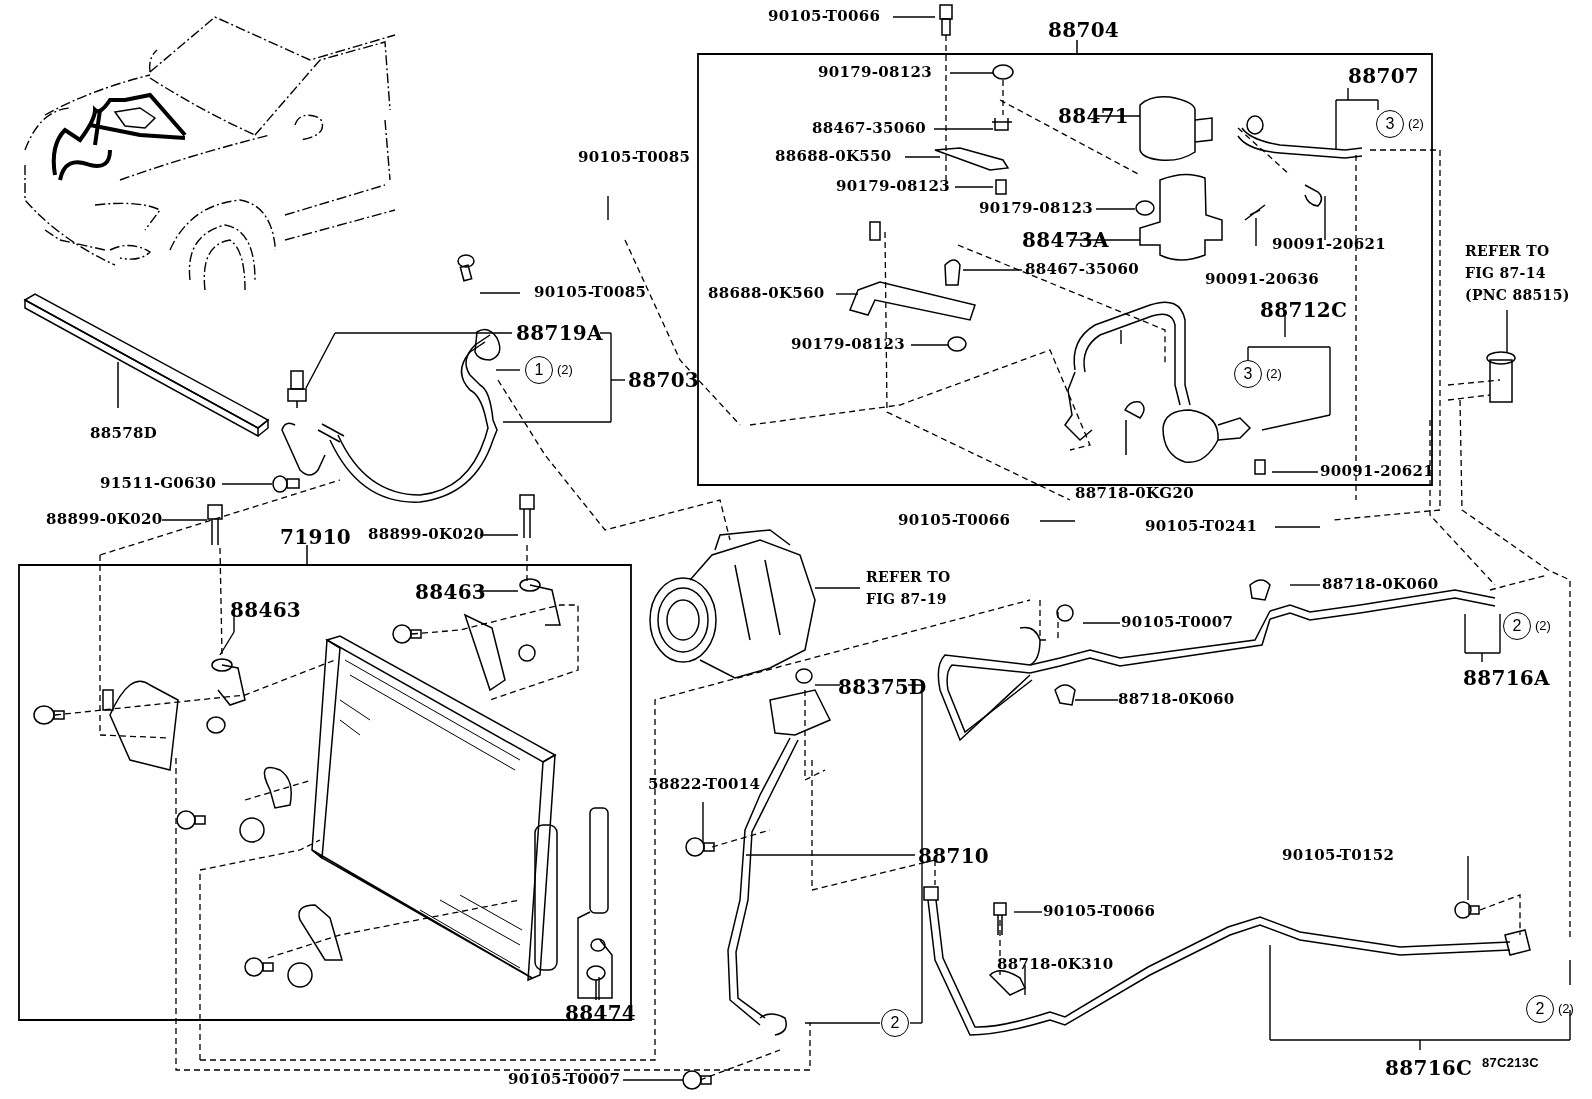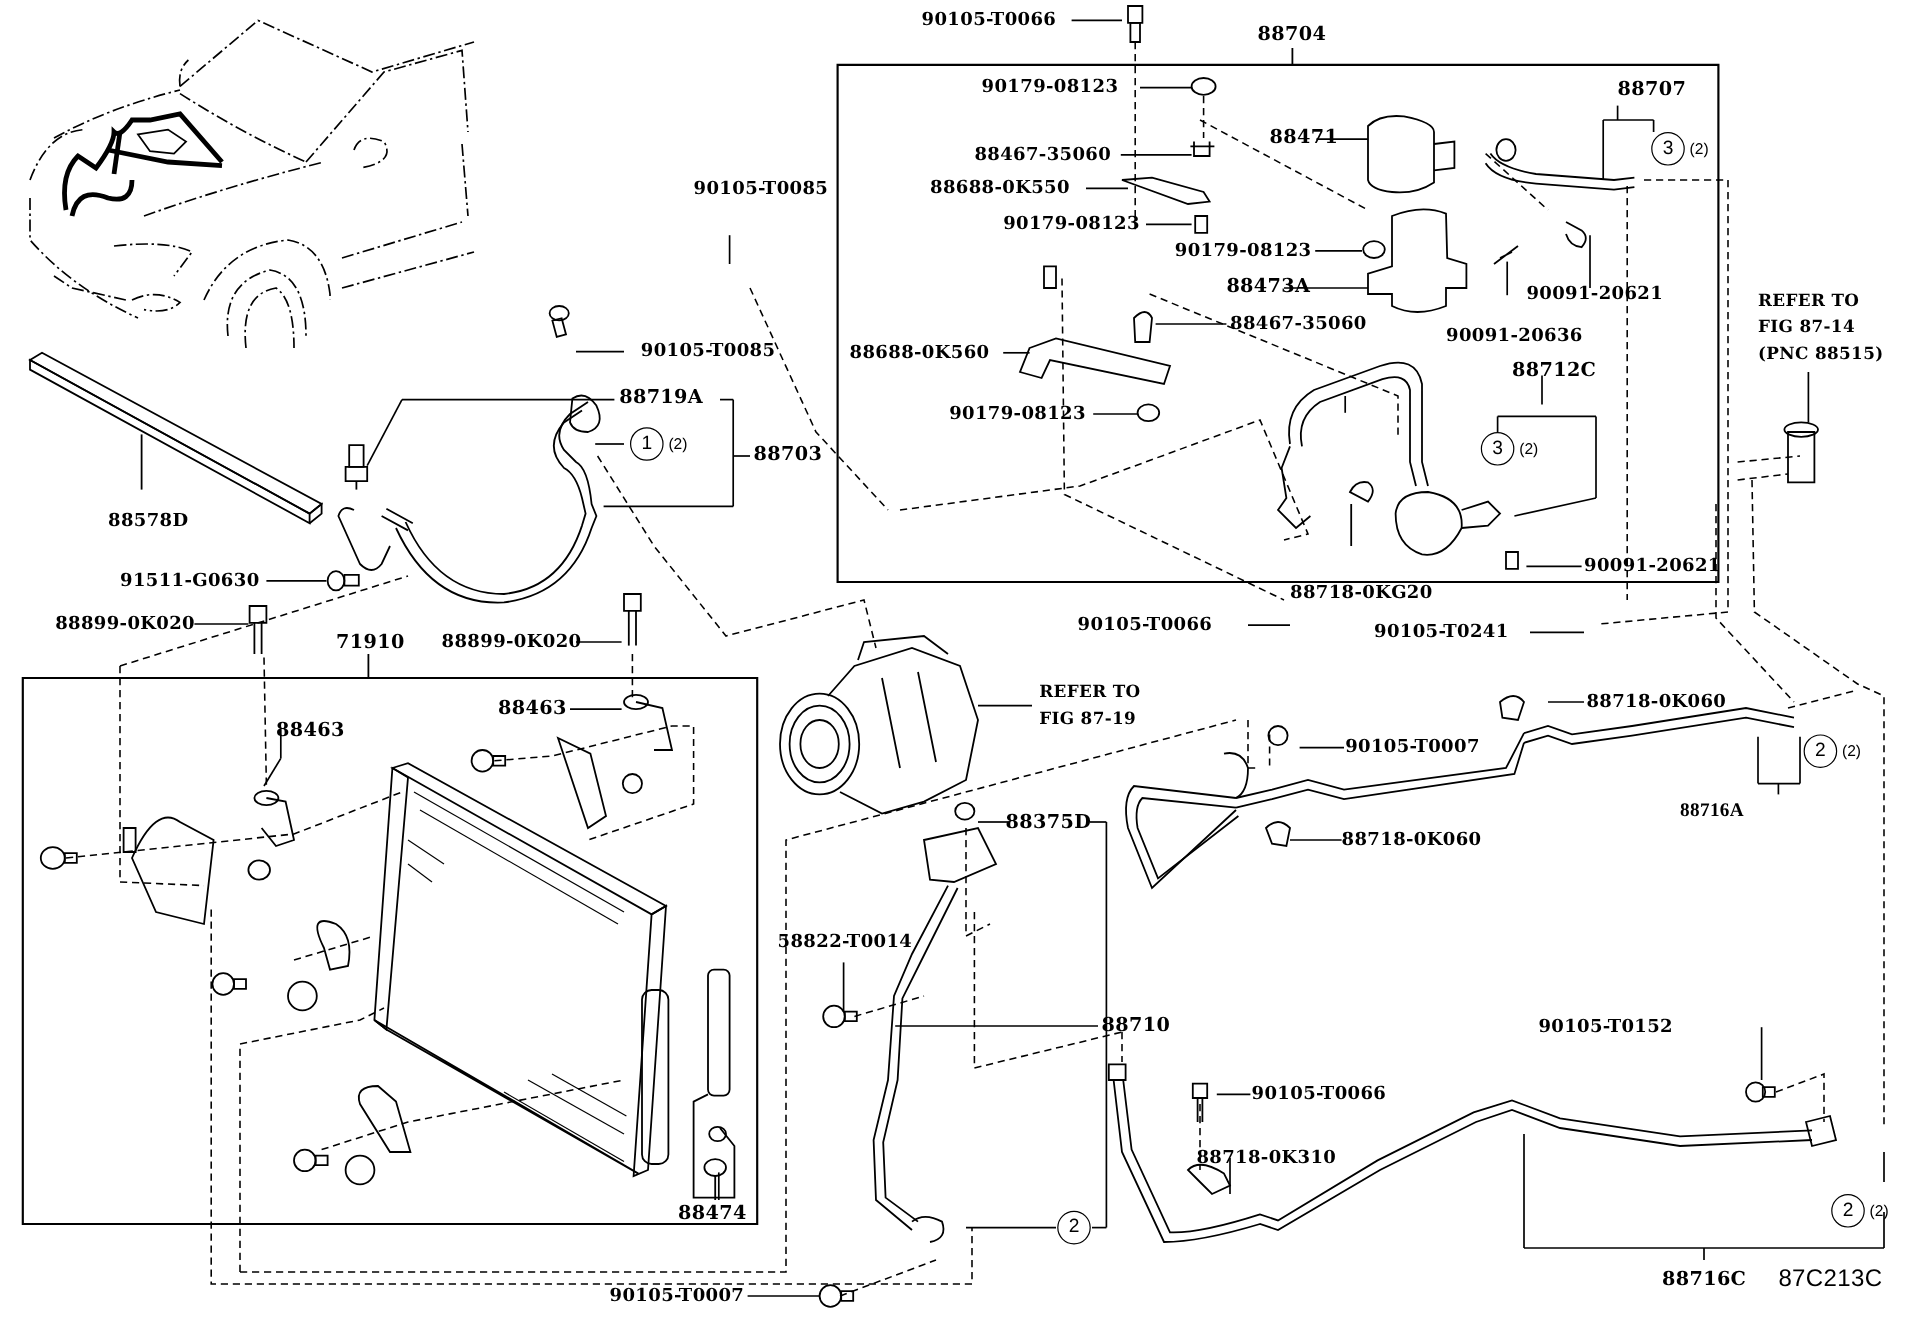--- a/index.html
+++ b/index.html
@@ -1,21 +1,21 @@
 <!DOCTYPE html>
 <html><head>
 <meta charset="utf-8">
 <style>
   html,body{margin:0;padding:0;background:#ffffff;}
   body{width:1592px;height:1099px;position:relative;overflow:hidden;font-family:"DejaVu Serif","Liberation Serif",serif;}
   #art{position:absolute;left:0;top:0;width:1592px;height:1099px;}
   .lbl{position:absolute;font-family:"DejaVu Serif","Liberation Serif",serif;font-weight:bold;font-size:15px;color:#000;white-space:nowrap;line-height:1;letter-spacing:0.3px;}
-  .lbl.big{font-size:16px;}
+  .lbl.big{font-size:20px;}
   .lbl.ref{font-size:14px;line-height:22px;white-space:pre;}
-  .lbl.fig{font-family:"Liberation Sans",sans-serif;font-weight:normal;font-size:20px;}
+  .lbl.fig{font-family:"Liberation Sans",sans-serif;font-weight:bold;font-size:13px;}
   .circ{position:absolute;width:26px;height:26px;border:1.6px solid #000;border-radius:50%;text-align:center;line-height:26px;font-family:"Liberation Sans",sans-serif;font-size:16px;background:#fff;}
   .qty{position:absolute;font-family:"Liberation Sans",sans-serif;font-size:13px;}
   svg line, svg path, svg polyline, svg rect, svg ellipse, svg circle, svg polygon{vector-effect:non-scaling-stroke;}
 </style>
 </head>
 <body>
 
 <svg id="art" width="1592" height="1099" viewBox="0 0 1592 1099" xmlns="http://www.w3.org/2000/svg" fill="none" stroke="#000" stroke-width="1.5">
 
   <g stroke-dasharray="10,3,2,3" stroke-width="1.4">
@@ -367,21 +367,21 @@
 <div class="lbl big" style="left:230px;top:600px;">88463</div>
 <div class="lbl big" style="left:565px;top:1003px;">88474</div>
 
 <div class="lbl ref" style="left:866px;top:566px;">REFER TO
 FIG 87-19</div>
 <div class="lbl" style="left:898px;top:513px;">90105-T0066</div>
 <div class="lbl" style="left:1145px;top:519px;">90105-T0241</div>
 <div class="lbl" style="left:1322px;top:577px;">88718-0K060</div>
 <div class="lbl" style="left:1121px;top:615px;">90105-T0007</div>
 <div class="lbl" style="left:1118px;top:692px;">88718-0K060</div>
-<div class="lbl big" style="left:1400px;top:668px;font-family:Liberation Serif, serif;">88716A</div>
+<div class="lbl big" style="left:1463px;top:668px;">88716A</div>
 <div class="lbl big" style="left:838px;top:677px;">88375D</div>
 <div class="lbl" style="left:648px;top:777px;">58822-T0014</div>
 <div class="lbl big" style="left:918px;top:846px;">88710</div>
 <div class="lbl" style="left:1043px;top:904px;">90105-T0066</div>
 <div class="lbl" style="left:997px;top:957px;">88718-0K310</div>
 <div class="lbl" style="left:1282px;top:848px;">90105-T0152</div>
 <div class="lbl" style="left:508px;top:1072px;">90105-T0007</div>
 <div class="lbl big" style="left:1385px;top:1058px;">88716C</div>
 <div class="lbl fig" style="left:1482px;top:1056px;">87C213C</div>
 

